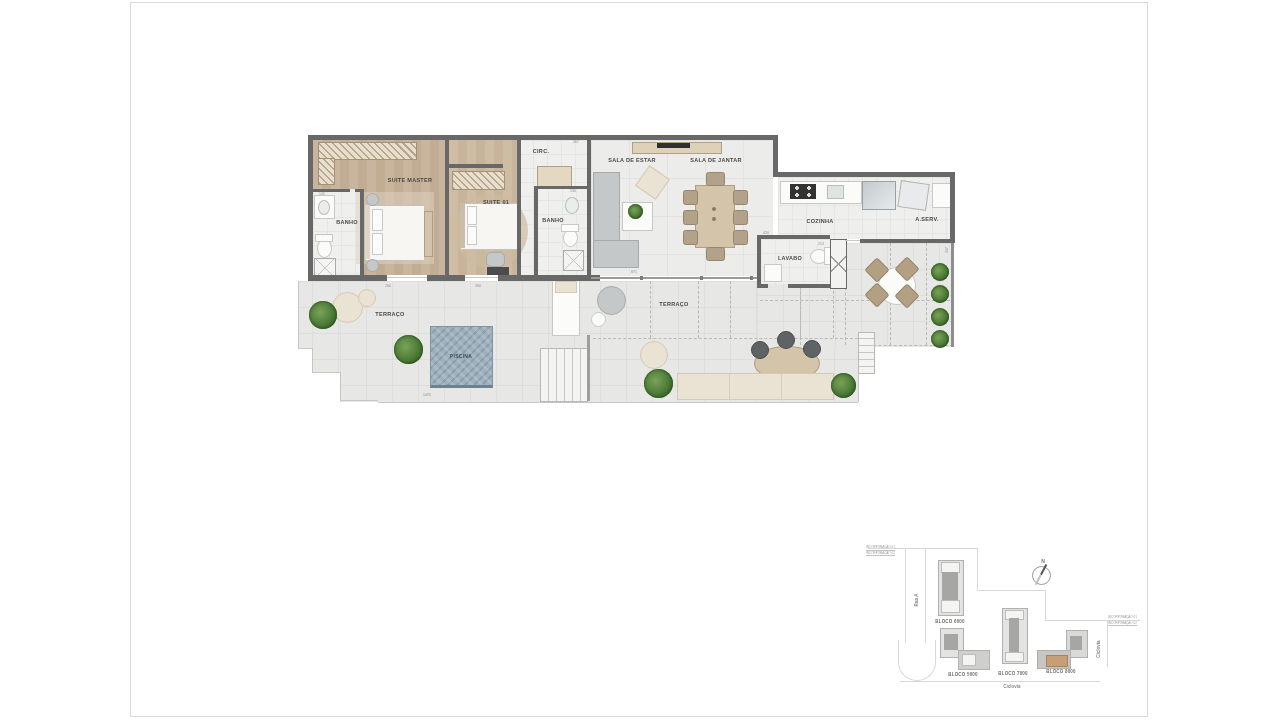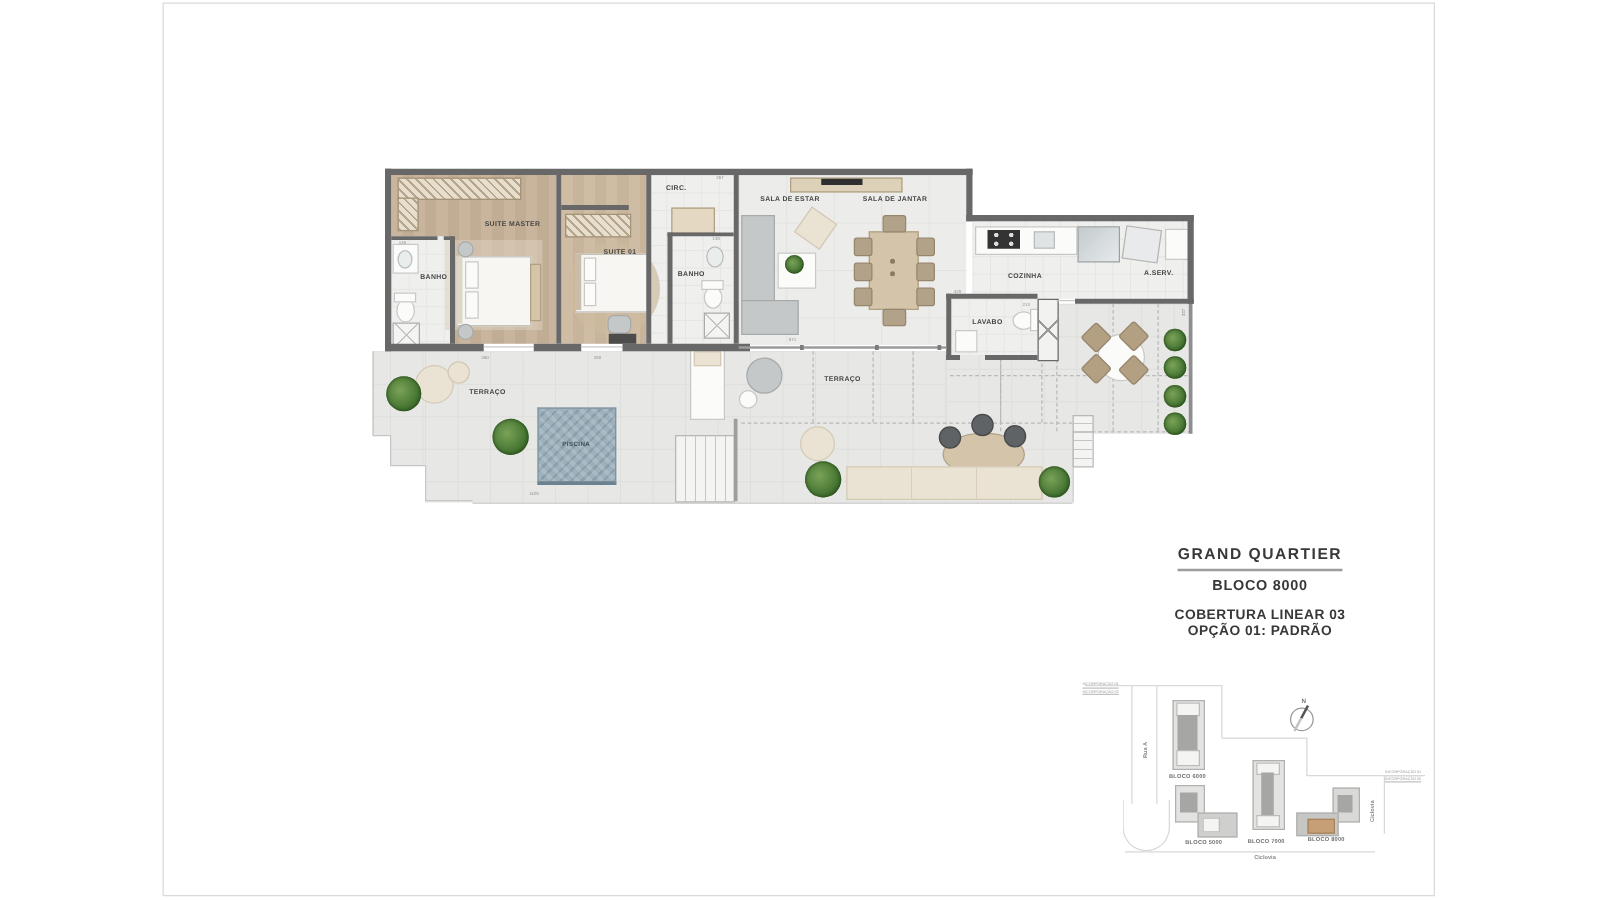--- a/index.html
+++ b/index.html
@@ -249,27 +249,20 @@
     <div class="dim" style="left:478px;top:286px;">260</div>
     <div class="dim" style="left:573px;top:191px;">130</div>
     <div class="dim" style="left:576px;top:142px;">267</div>
     <div class="dim" style="left:766px;top:233px;">420</div>
     <div class="dim" style="left:821px;top:244px;">213</div>
     <div class="dim" style="left:427px;top:395px;">1425</div>
     <div class="dim v" style="left:947px;top:250px;">337</div>
     <div class="dim" style="left:634px;top:272px;">871</div>
   </div>
 
-  <div class="titleblock">
-    <div class="tb-project">GRAND QUARTIER</div>
-    <div class="tb-rule"></div>
-    <div class="tb-block">BLOCO 8000</div>
-    <div class="tb-opt">COBERTURA LINEAR 03</div>
-    <div class="tb-opt">OPÇÃO 01: PADRÃO</div>
-  </div>
 
   <div>
 
     <div class="sp-tiny" style="left:866px;top:545px;">
       <span>INCORPORAÇÃO 01</span>
       <span>INCORPORAÇÃO 02</span>
     </div>
     <div class="sp-tiny" style="left:1108px;top:615px;">
       <span>INCORPORAÇÃO 01</span>
       <span>INCORPORAÇÃO 02</span>

